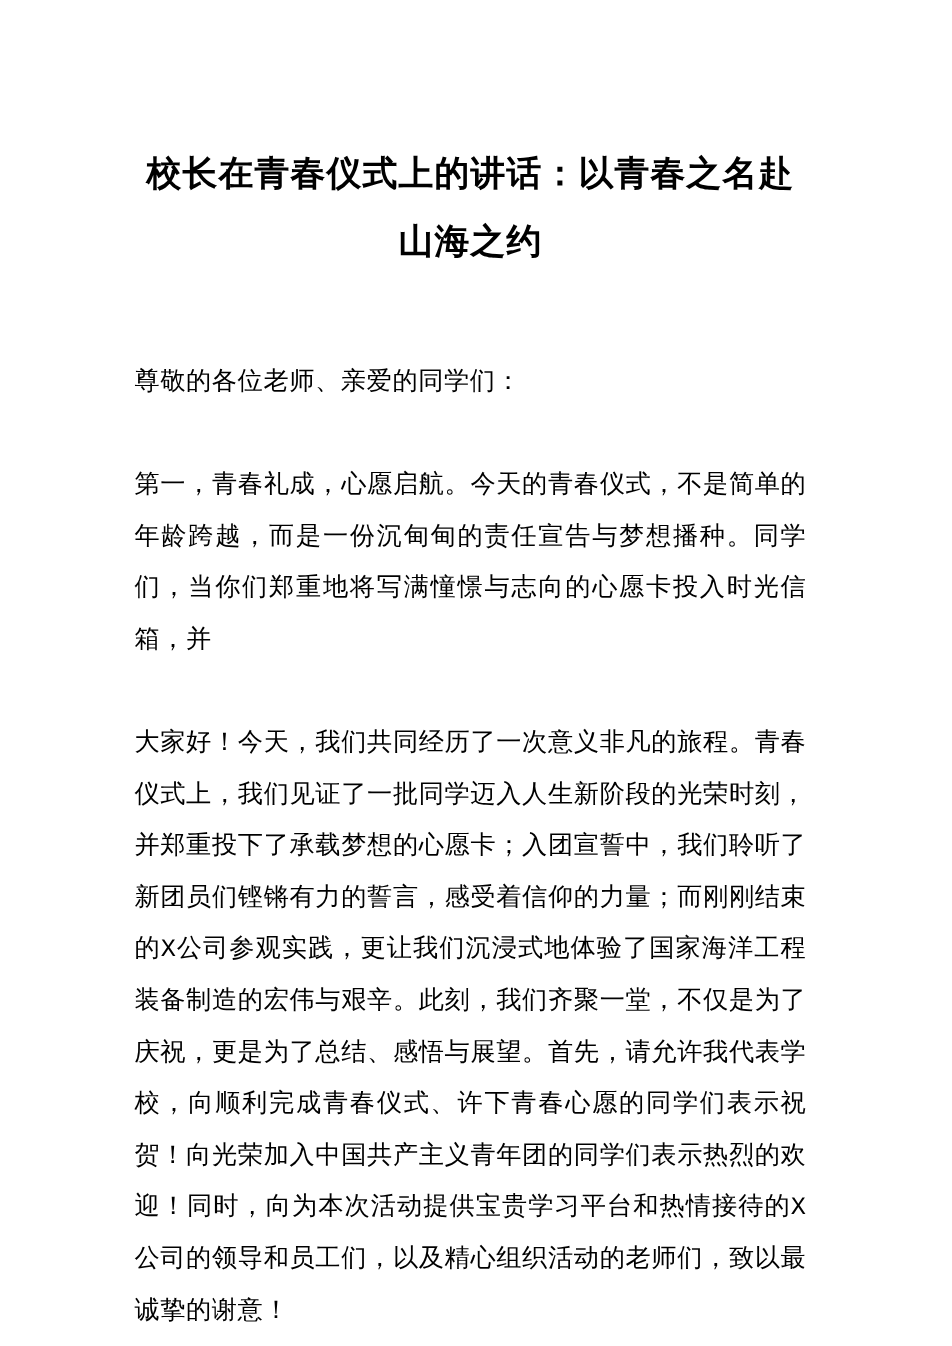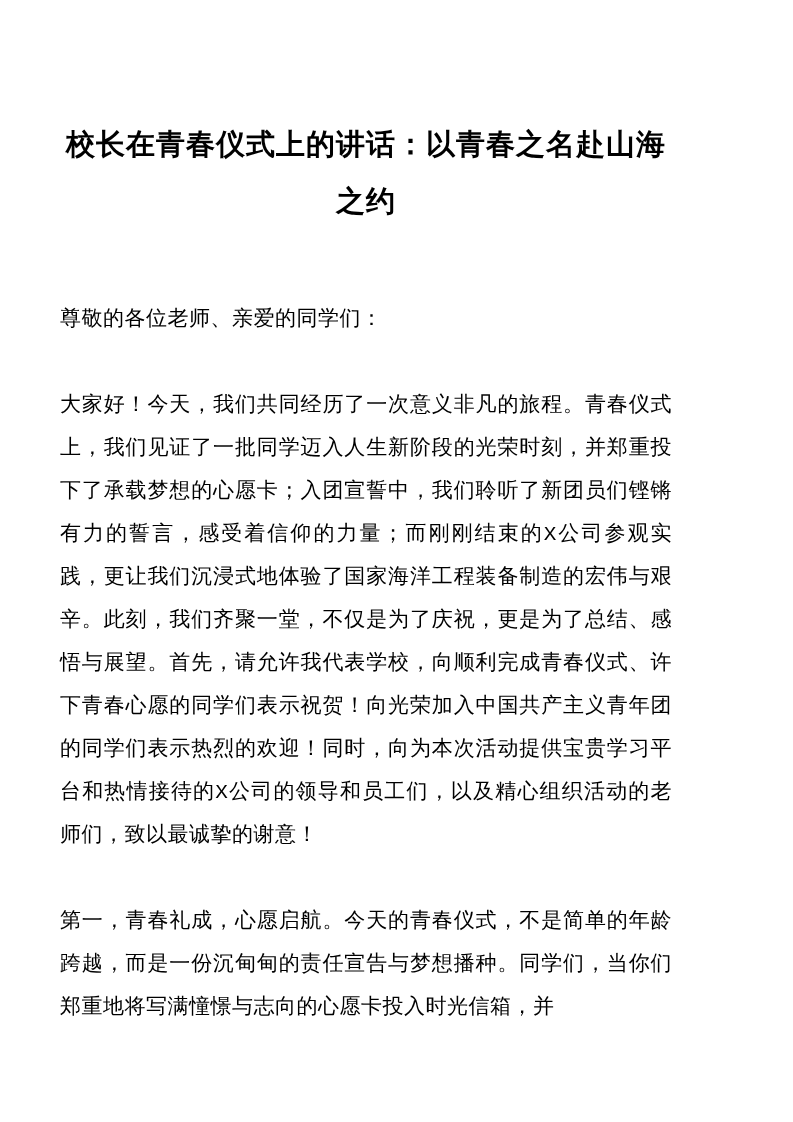--- a/index.html
+++ b/index.html
@@ -11,21 +11,21 @@
     height: 1122px;
     background: #ffffff;
     color: #000000;
     font-family: "DejaVu Serif", "Liberation Serif", serif;
     overflow: hidden;
   }
   .page {
     box-sizing: border-box;
     width: 793px;
     height: 786px;
-    padding: 116px 121px 40px 60px;
+    padding: 116px 121px 40px 112px;
     background: #ffffff;
   }
   .doc-title {
     font-size: 29px;
     font-weight: 700;
     line-height: 57px;
     text-align: center;
     margin: 0 0 68px 0;
     letter-spacing: 1px;
   }
@@ -44,16 +44,16 @@
   }
 </style>
 </head>
 <body>
 
 <div class="page">
   <h1 class="doc-title">校长在青春仪式上的讲话：以青春之名赴山海之约</h1>
 
   <p class="para">尊敬的各位老师、亲爱的同学们：</p>
 
+  <p class="para">第一，青春礼成，心愿启航。今天的青春仪式，不是简单的年龄跨越，而是一份沉甸甸的责任宣告与梦想播种。同学们，当你们郑重地将写满憧憬与志向的心愿卡投入时光信箱，并</p>
+
   <p class="para">大家好！今天，我们共同经历了一次意义非凡的旅程。青春仪式上，我们见证了一批同学迈入人生新阶段的光荣时刻，并郑重投下了承载梦想的心愿卡；入团宣誓中，我们聆听了新团员们铿锵有力的誓言，感受着信仰的力量；而刚刚结束的X公司参观实践，更让我们沉浸式地体验了国家海洋工程装备制造的宏伟与艰辛。此刻，我们齐聚一堂，不仅是为了庆祝，更是为了总结、感悟与展望。首先，请允许我代表学校，向顺利完成青春仪式、许下青春心愿的同学们表示祝贺！向光荣加入中国共产主义青年团的同学们表示热烈的欢迎！同时，向为本次活动提供宝贵学习平台和热情接待的X公司的领导和员工们，以及精心组织活动的老师们，致以最诚挚的谢意！</p>
-
-  <p class="para">第一，青春礼成，心愿启航。今天的青春仪式，不是简单的年龄跨越，而是一份沉甸甸的责任宣告与梦想播种。同学们，当你们郑重地将写满憧憬与志向的心愿卡投入时光信箱，并</p>
 </div>
 
 </body></html>

